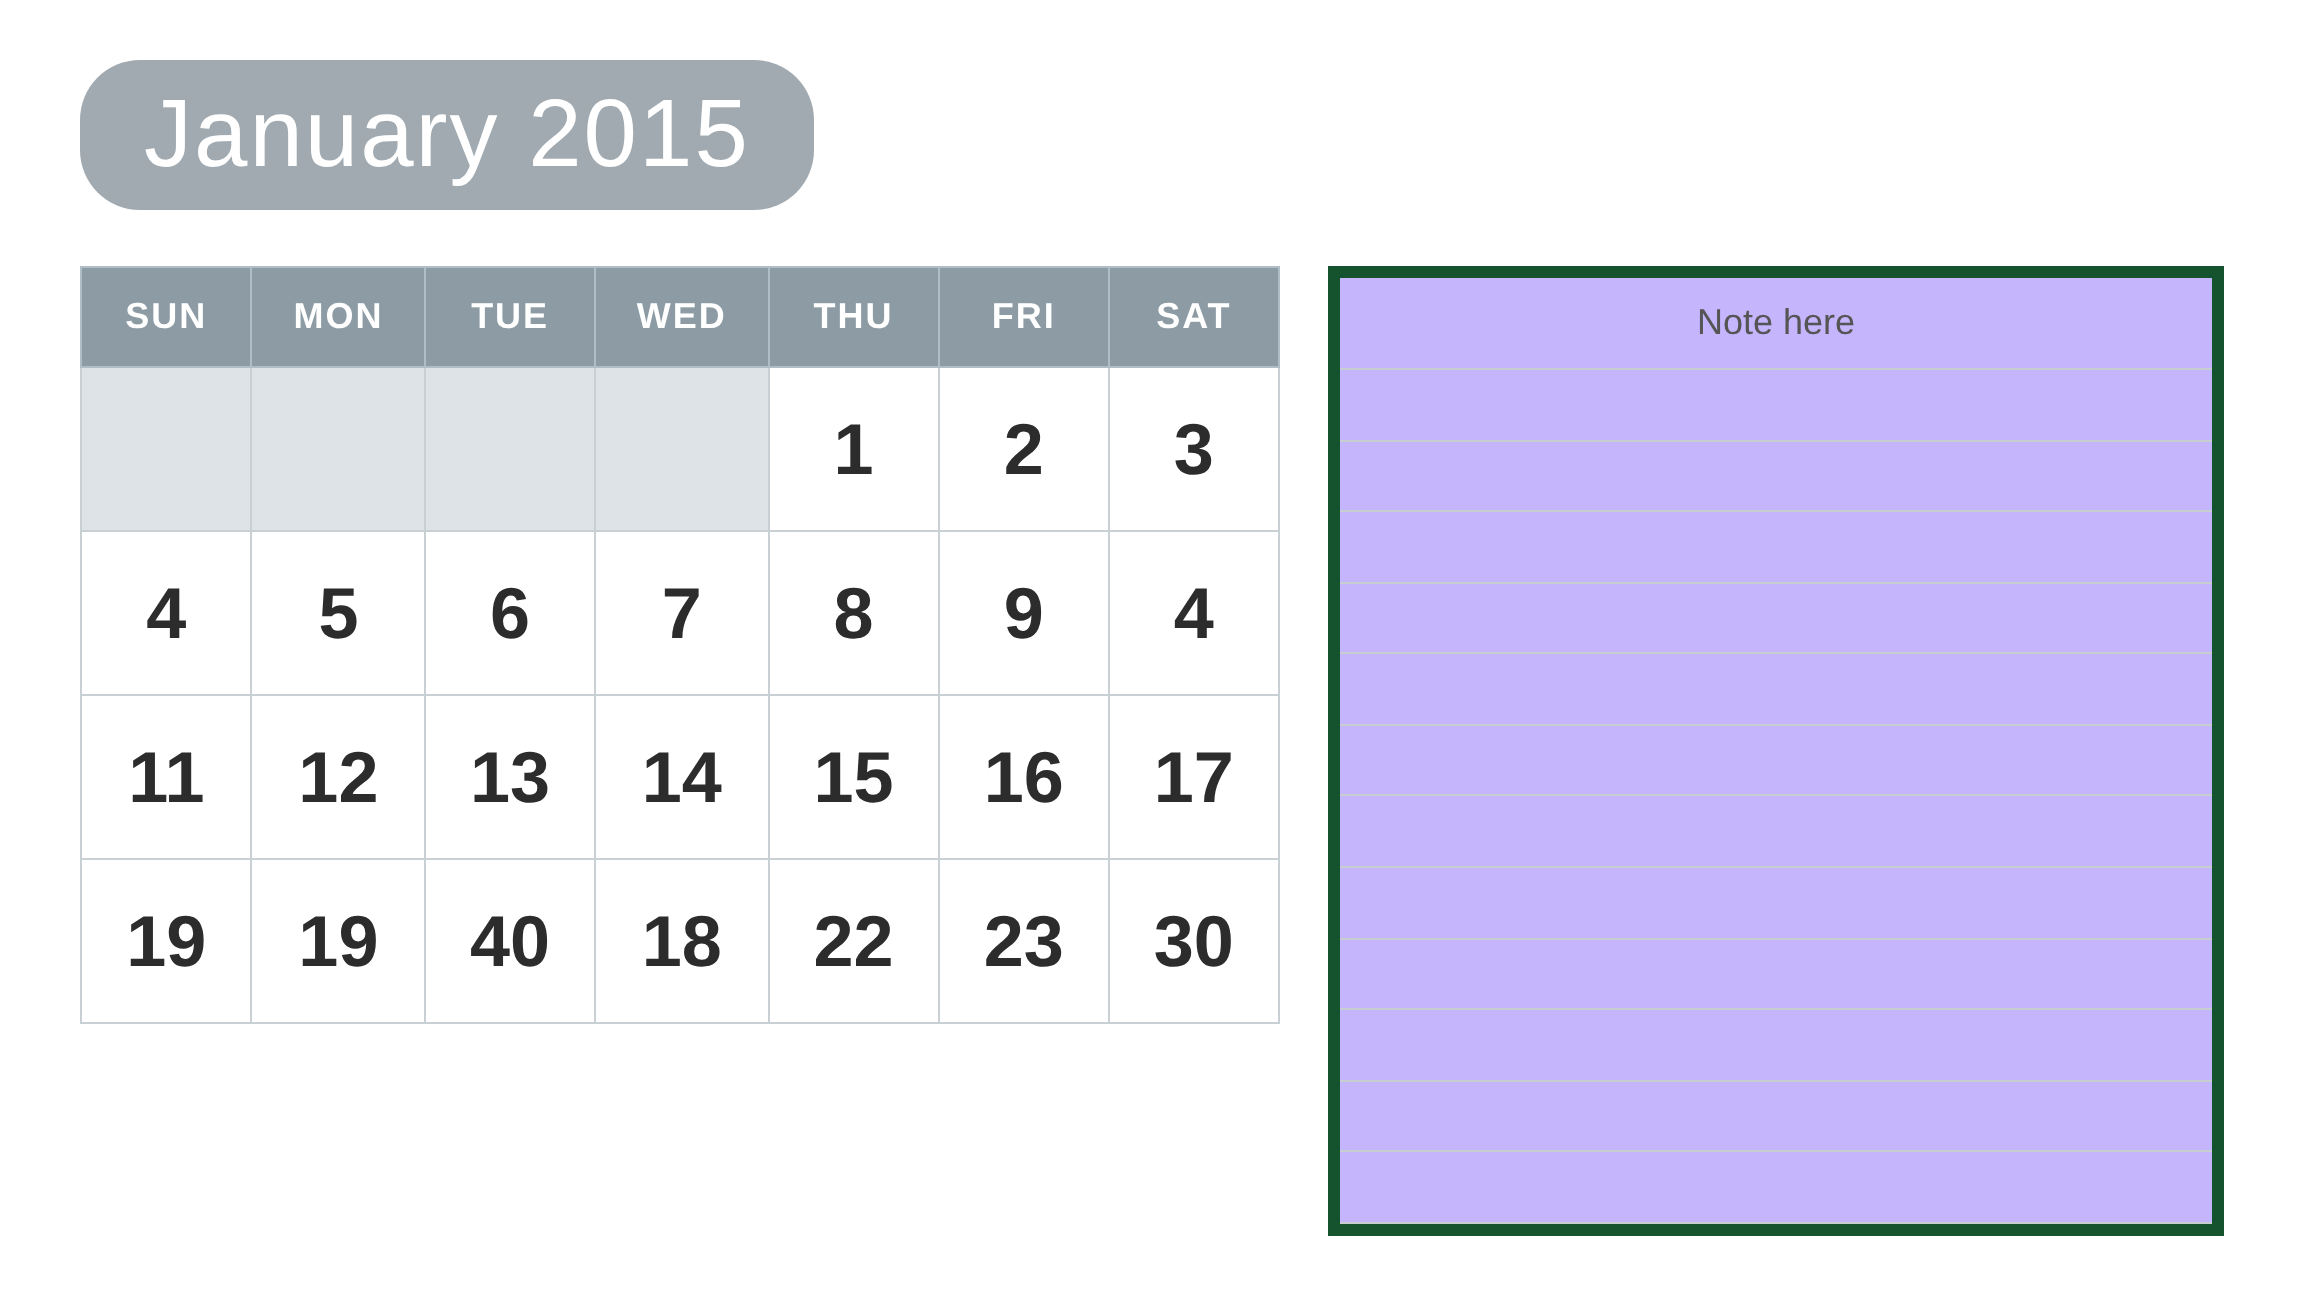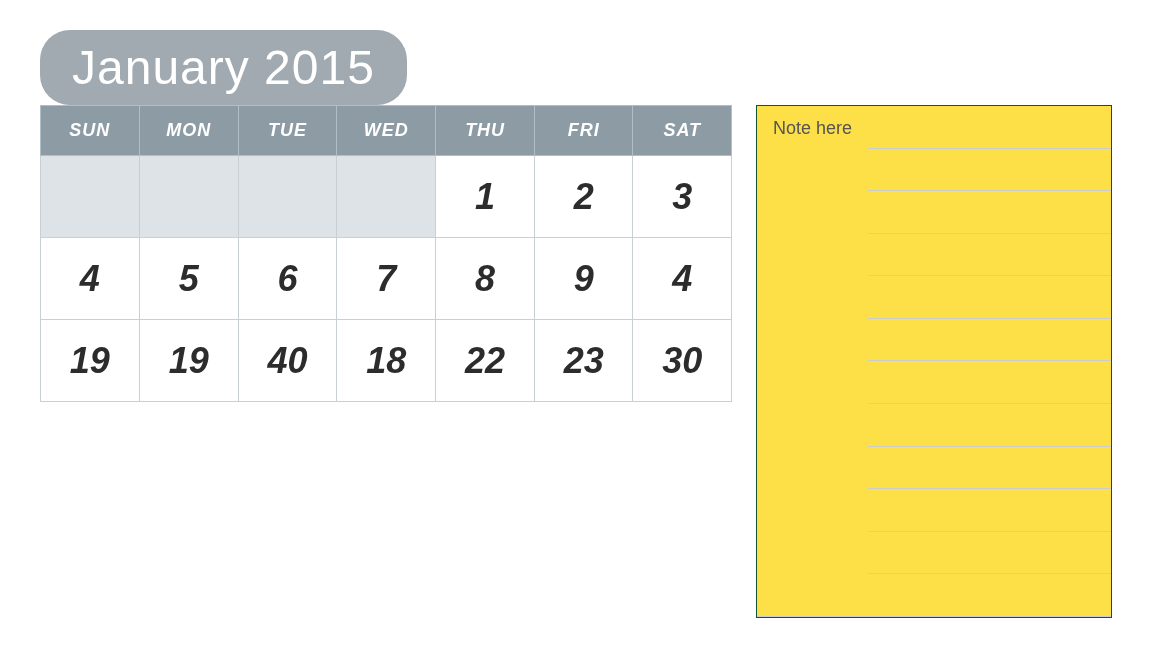--- a/index.html
+++ b/index.html
@@ -23,20 +23,21 @@
       padding: 30px 40px;
       display: flex;
       flex-direction: column;
     }
 
     .month-title-wrap {
       display: inline-block;
       background: #a0aab0;
       border-radius: 30px;
       padding: 10px 32px;
+      margin-bottom: 28px;
       align-self: flex-start;
     }
 
     .month-title {
       color: #ffffff;
       font-size: 48px;
       font-weight: 400;
       letter-spacing: 1px;
       white-space: nowrap;
     }
@@ -47,22 +48,21 @@
       gap: 24px;
       flex: 1;
     }
 
     .calendar-section {
       flex: 0 0 auto;
     }
 
     table.calendar {
       border-collapse: collapse;
-      width: 692px;
-      font-style: italic;
+      width: 600px;
     }
 
     table.calendar thead tr th {
       background: #8d9ca4;
       color: #ffffff;
       font-size: 18px;
       font-weight: 600;
       text-align: center;
       padding: 14px 0;
       border: 1px solid #b0bfc7;
@@ -85,25 +85,25 @@
       background: #dde3e7;
     }
 
     .notes-section {
       flex: 1;
       display: flex;
       flex-direction: column;
     }
 
     .notes-box {
-      background: #fde047;
-      border: 1px solid #14532d;
-      flex: 1;
-      display: flex;
-      flex-direction: row;
+      background: #c4b5fd;
+      border: 6px solid #14532d;
+      flex: 1;
+      display: flex;
+      flex-direction: column;
     }
 
     .notes-header {
       padding: 12px 16px;
       border-bottom: 1px solid #c8cdd1;
       text-align: center;
       font-size: 18px;
       color: #555;
       font-weight: 400;
     }
@@ -156,20 +156,29 @@
             <tr>
               <td>4</td>
               <td>5</td>
               <td>6</td>
               <td>7</td>
               <td>8</td>
               <td>9</td>
               <td>4</td>
             </tr>
             <tr>
+              <td>11</td>
+              <td>12</td>
+              <td>13</td>
+              <td>14</td>
+              <td>15</td>
+              <td>16</td>
+              <td>17</td>
+            </tr>
+            <tr>
               <td>19</td>
               <td>19</td>
               <td>40</td>
               <td>18</td>
               <td>22</td>
               <td>23</td>
               <td>30</td>
             </tr>
           </tbody>
       </table>

